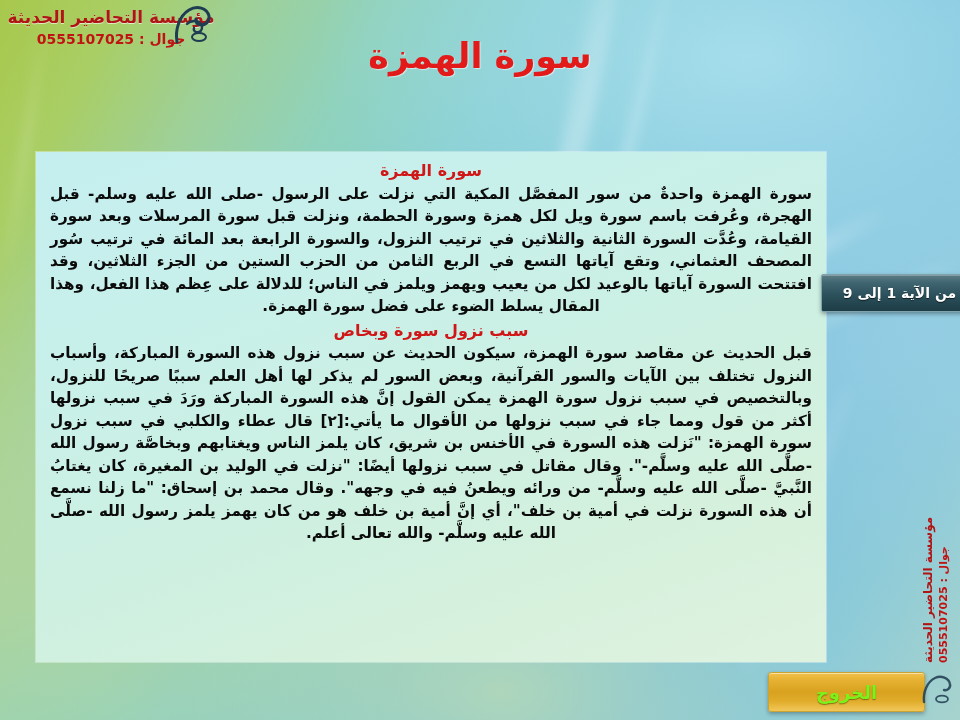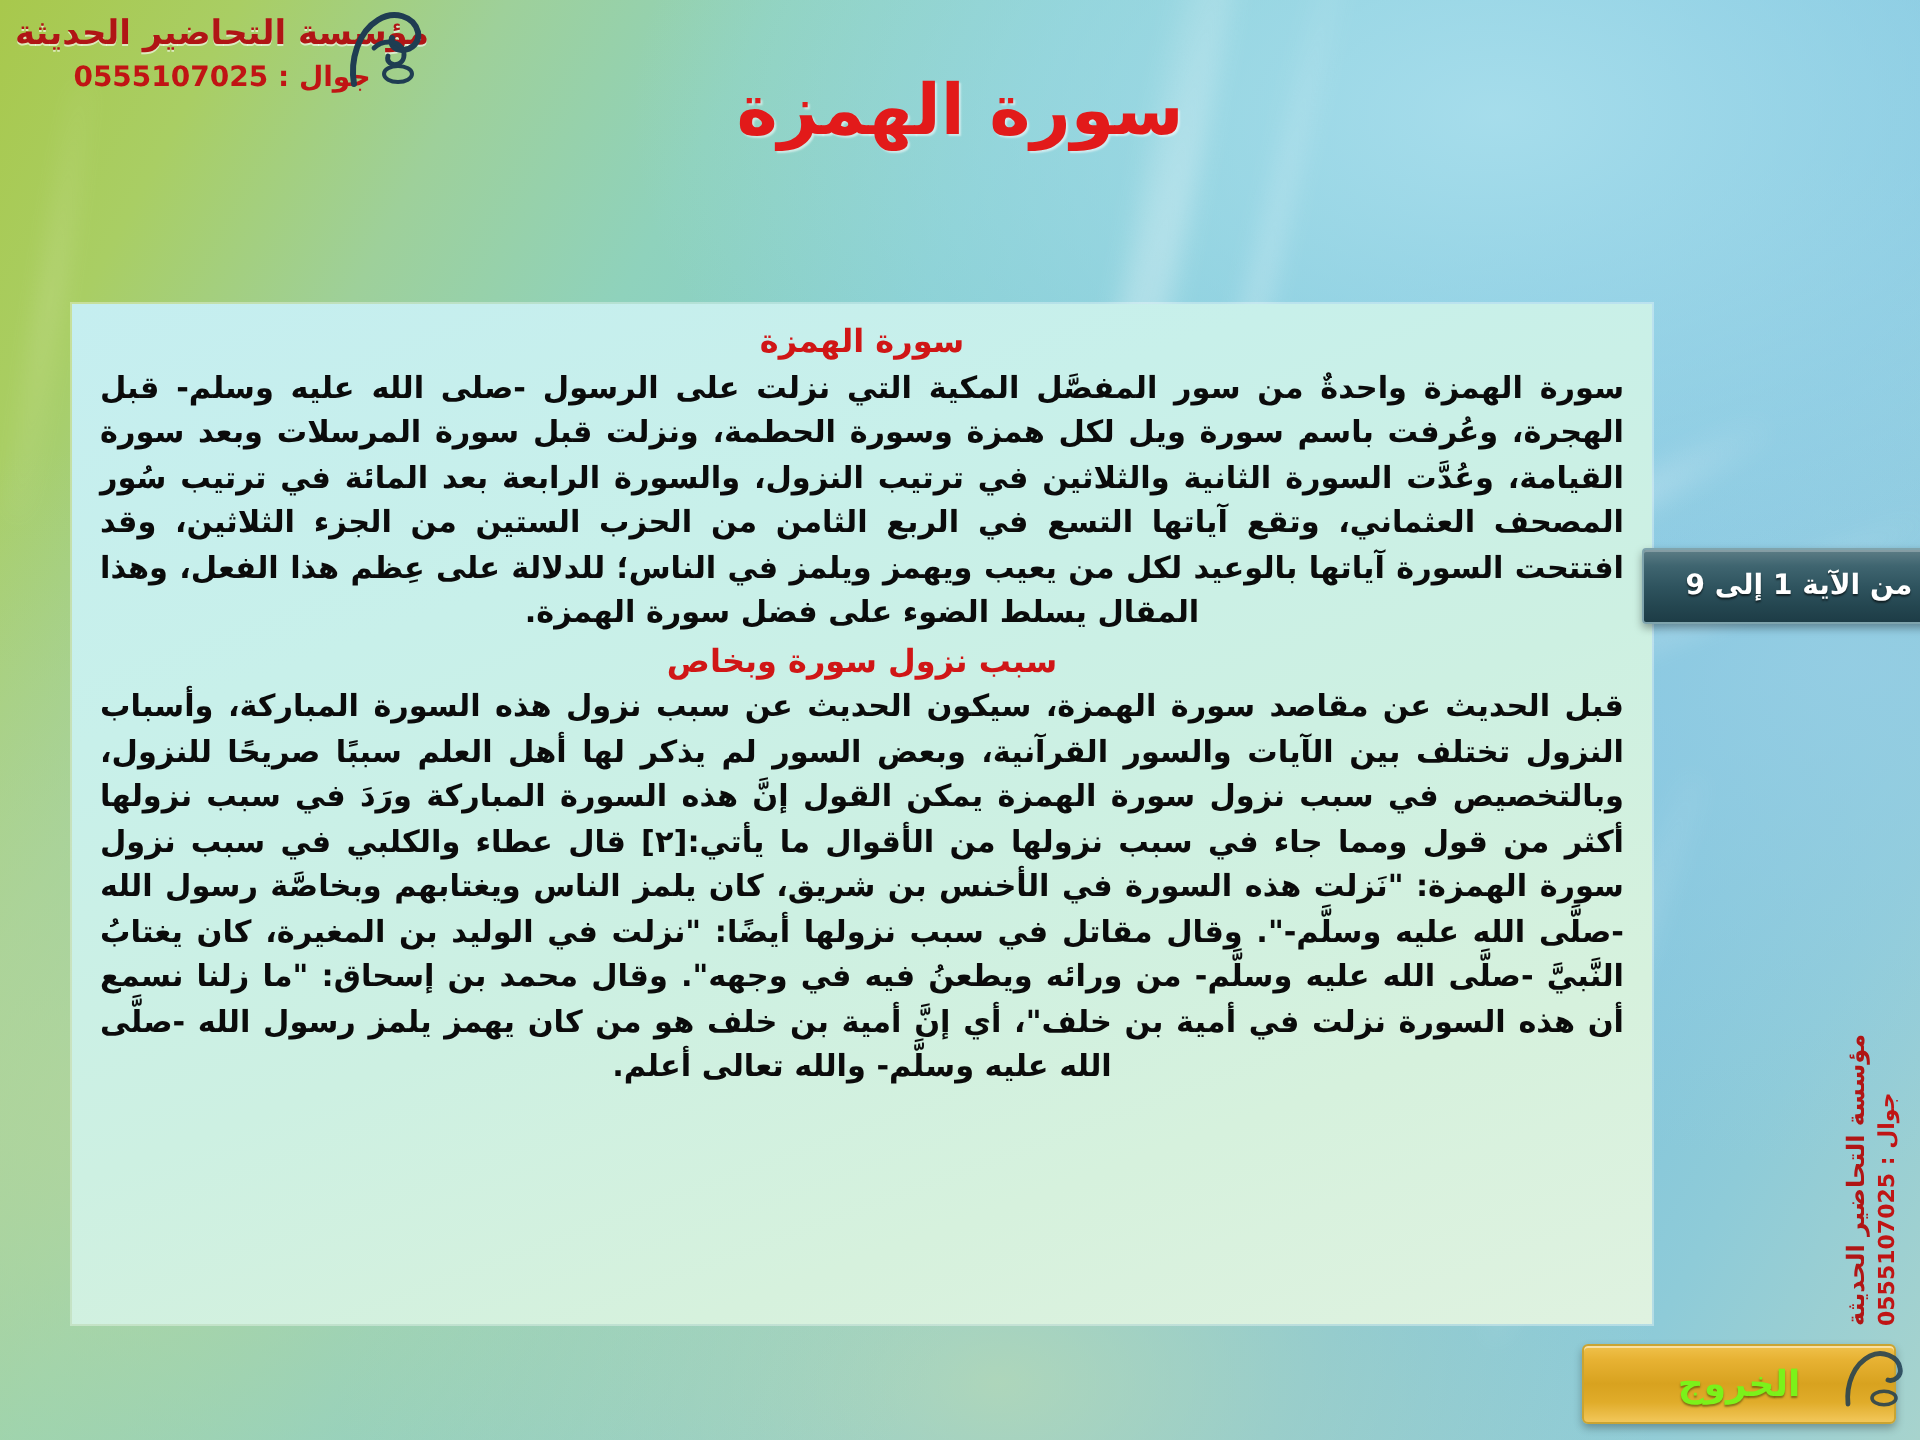--- a/index.html
+++ b/index.html
@@ -164,21 +164,21 @@
     font-size: 14px;
     font-weight: bold;
     color: #ffffff;
     text-shadow: 0 1px 1px rgba(0,0,0,0.6);
     white-space: nowrap;
   }
 
   
   #exit-button {
     position: absolute;
-    left: 791px;
+    left: 768px;
     top: 672px;
     width: 155px;
     height: 38px;
     background: linear-gradient(180deg, #f0c14b 0%, #e7b233 18%, #d8a21f 50%, #e0ac2a 74%, #f2c75a 100%);
     border: 1px solid #caa432;
     border-radius: 3px;
     box-shadow: 0 2px 4px rgba(0,0,0,0.3), inset 0 1px 0 rgba(255,255,255,0.5);
     display: flex;
     align-items: center;
     justify-content: center;

